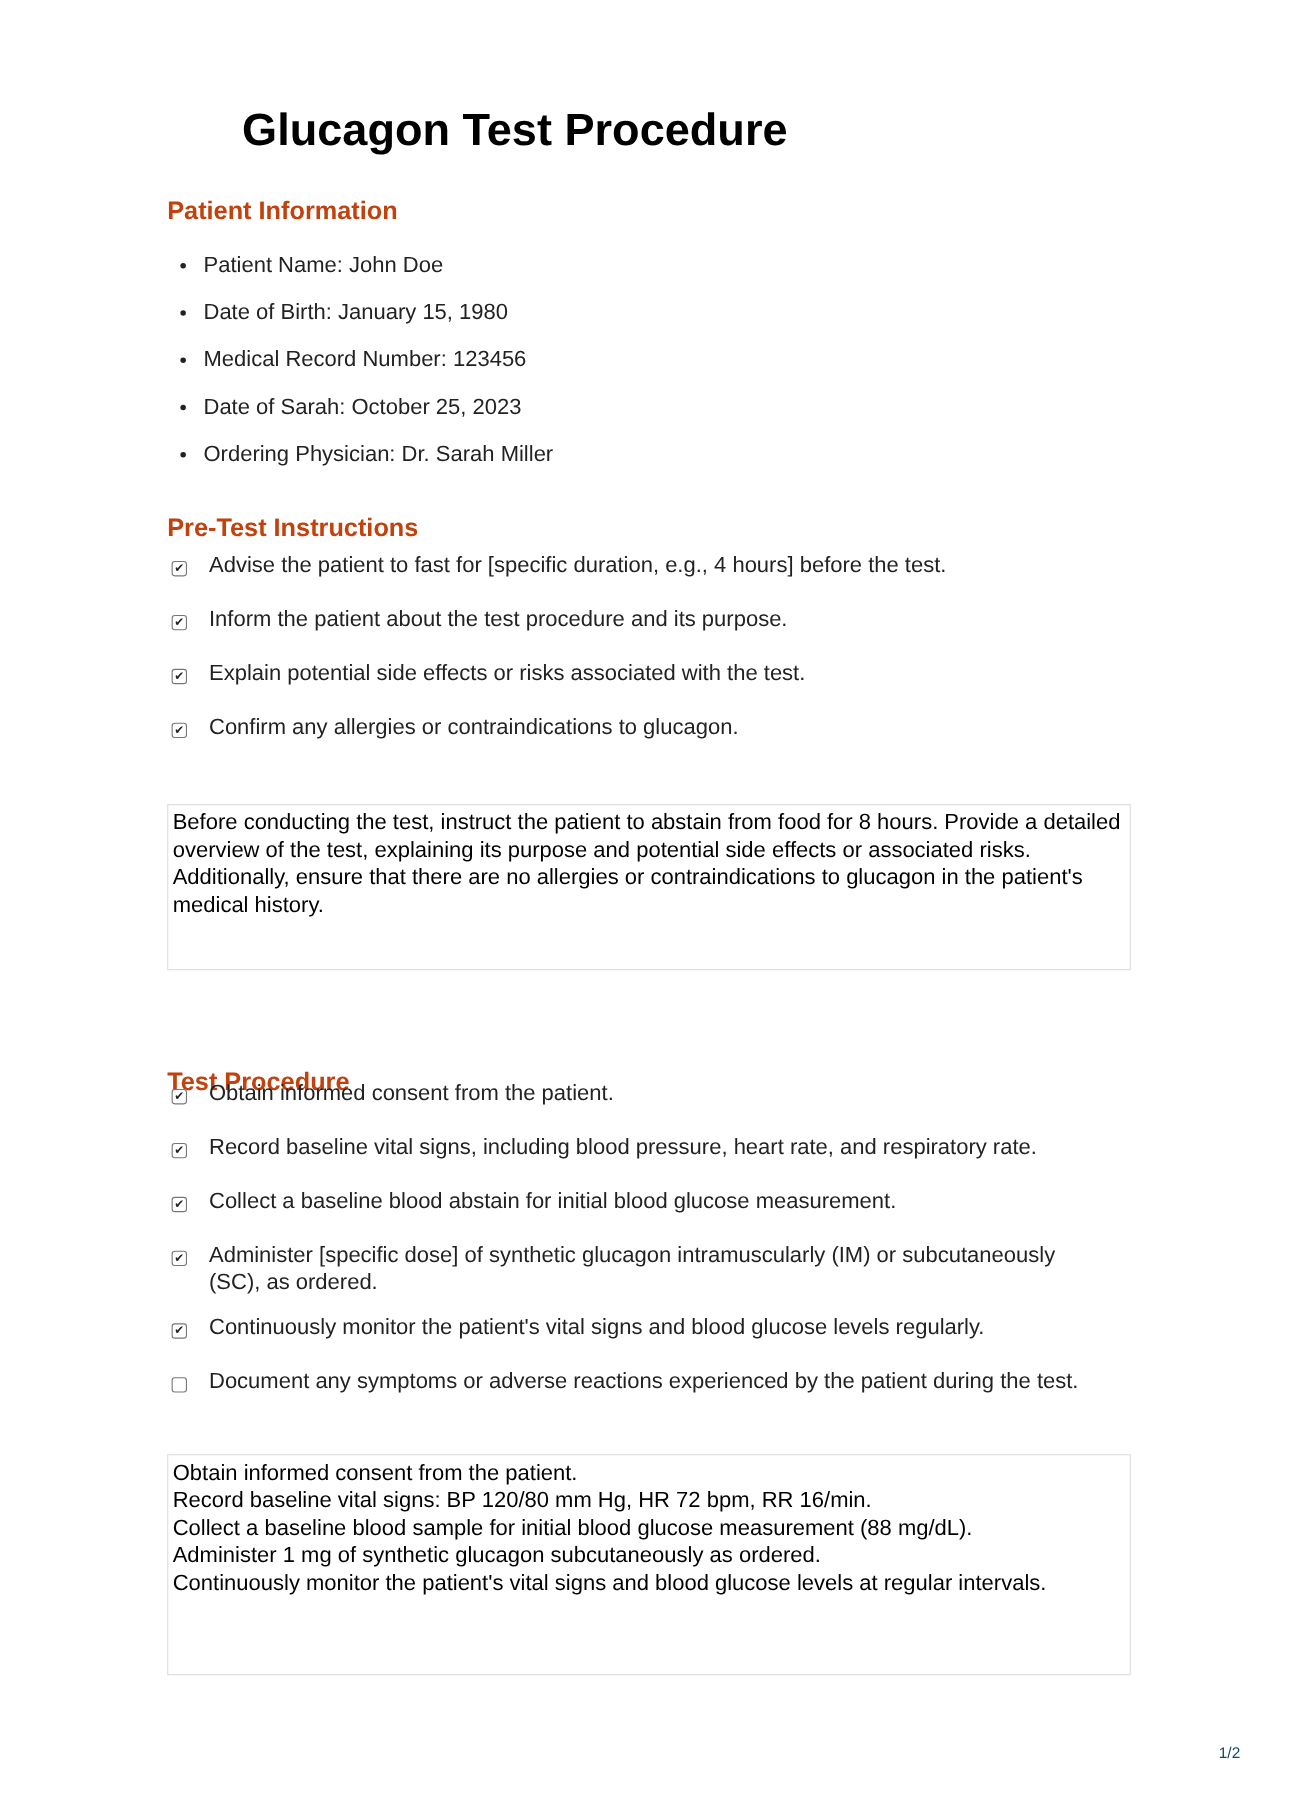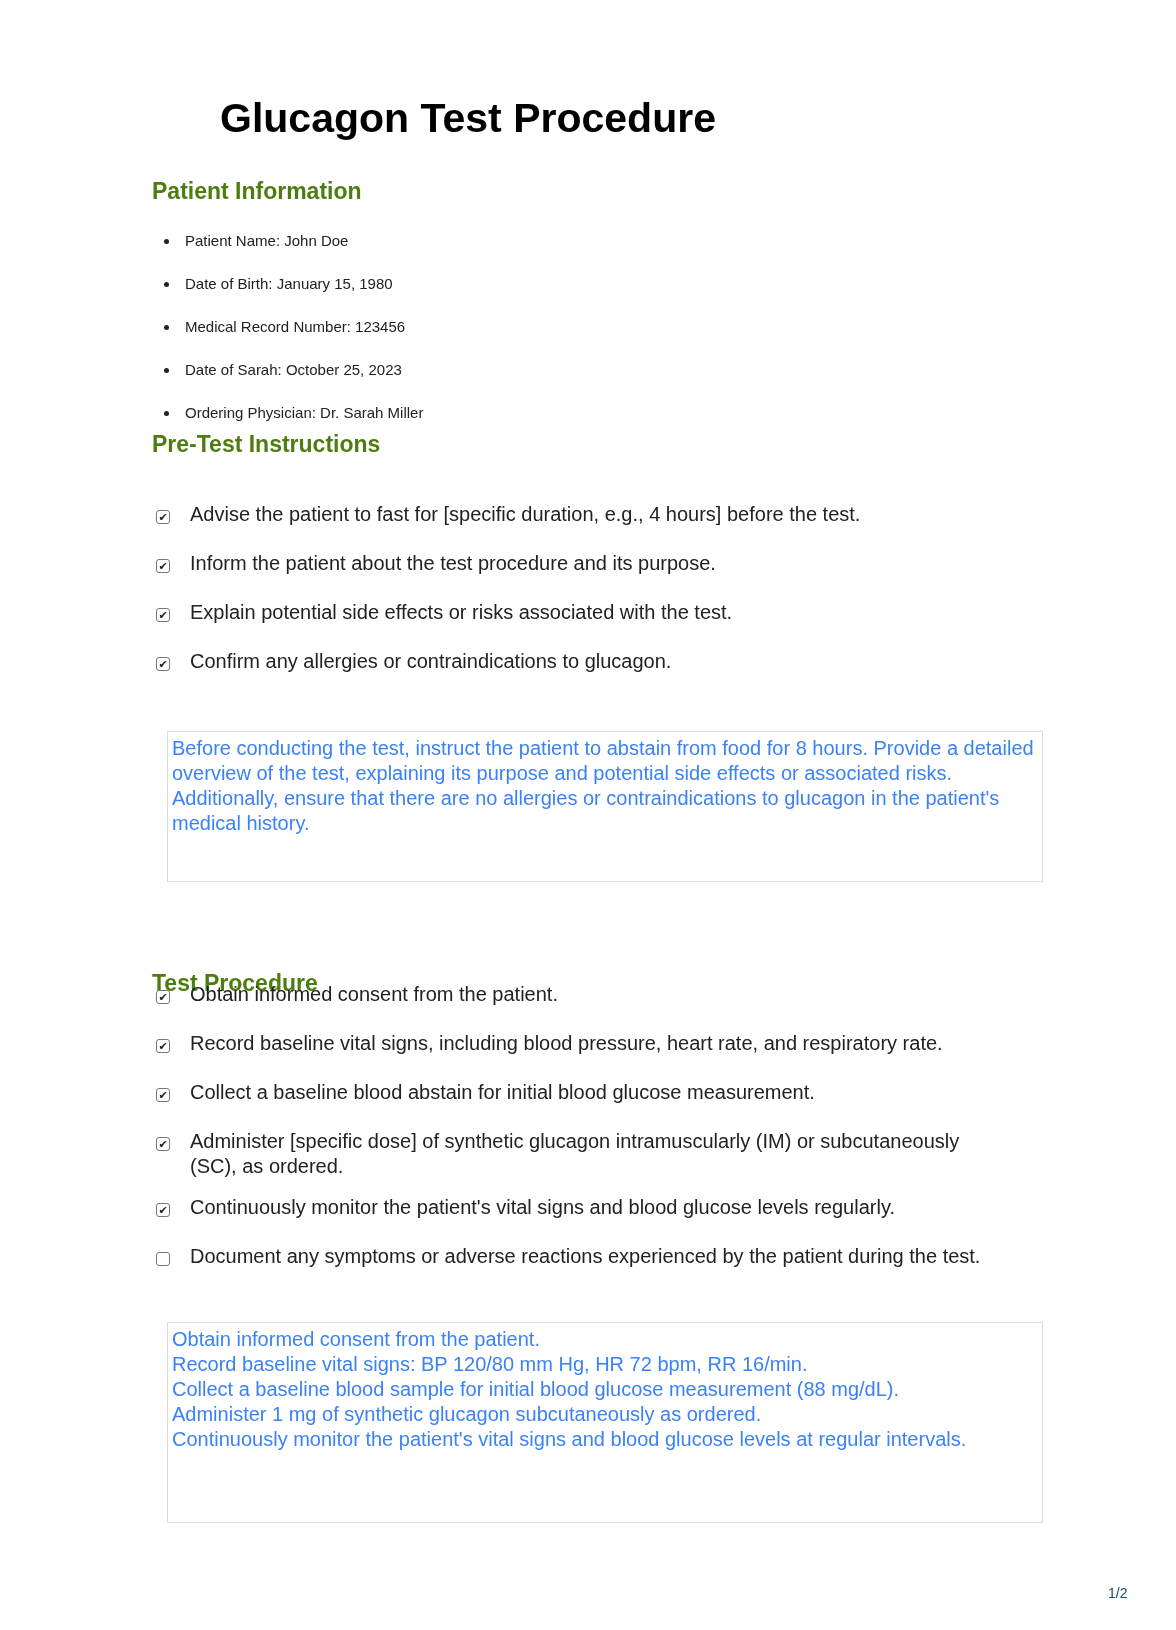--- a/index.html
+++ b/index.html
@@ -5,63 +5,63 @@
     html, body { margin: 0; padding: 0; background: #ffffff; }
     body {
       width: 1176px; height: 1630px; position: relative; overflow: hidden;
       font-family: "Liberation Sans", sans-serif; color: #1a1a1a;
     }
     .title {
       position: absolute; top: 95px; left: 0; width: 936px; text-align: center;
       font-size: 41px; font-weight: bold; color: #000; letter-spacing: 0px;
     }
     .h2 {
-      position: absolute; left: 152px; font-size: 23px; font-weight: bold; color: #4d7c0f;
+      position: absolute; left: 152px; font-size: 23px; font-weight: bold; color: #c2410c;
     }
     ul.bullets {
       position: absolute; left: 152px; top: 228px; margin: 0; padding: 0; list-style: none;
     }
     ul.bullets li {
-      position: relative; padding-left: 33px; font-size: 15px; height: 43px; line-height: 26px; color: #222;
+      position: relative; padding-left: 33px; font-size: 20px; height: 43px; line-height: 26px; color: #222;
     }
     ul.bullets li::before {
       content: ""; position: absolute; left: 12px; top: 11px; width: 5px; height: 5px;
       border-radius: 50%; background: #222;
     }
     .checklist { position: absolute; left: 156px; margin: 0; padding: 0; list-style: none; }
     .checklist li {
       position: relative; padding-left: 34px; font-size: 20px; line-height: 25px; color: #222;
     }
     .cb {
       position: absolute; left: 0; top: 8px; width: 14px; height: 14px;
       border: 1.5px solid #777; border-radius: 3px; box-sizing: border-box;
       font-size: 11px; line-height: 12px; text-align: center; color: #222;
     }
     .notes {
       position: absolute; left: 152px; width: 876px; box-sizing: border-box;
       border: 1px solid #dcdcdc; padding: 4px 4px; font-size: 20px; line-height: 25px;
-      color: #3b82f6; background: #fff; white-space: pre-line; margin-left: 15px;
+      color: #000000; background: #fff; white-space: pre-line;
     }
     .page-num { position: absolute; left: 1108px; top: 1585px; font-size: 14px; color: #0c4a6e; }
   </style>
 </head>
 <body>
 
 <div class="title">Glucagon Test Procedure</div>
 
 <div class="h2" style="top:178px;">Patient Information</div>
 <ul class="bullets">
   <li><span>Patient Name:</span> <span>John Doe</span></li>
   <li><span>Date of Birth:</span> <span>January 15, 1980</span></li>
   <li><span>Medical Record Number:</span> <span>123456</span></li>
   <li><span>Date of Sarah:</span> <span>October 25, 2023</span></li>
   <li><span>Ordering Physician:</span> <span>Dr. Sarah Miller</span></li>
 </ul>
 
-<div class="h2" style="top:431px;text-align:right;">Pre-Test Instructions</div>
+<div class="h2" style="top:466px;text-align:right;">Pre-Test Instructions</div>
 <ul class="checklist" id="pre-list" style="top:502px;">
   <li style="margin-bottom:24px;"><span class="cb">✔</span><span>Advise the patient to fast for [specific duration, e.g., 4 hours] before the test.</span></li>
   <li style="margin-bottom:24px;"><span class="cb">✔</span><span>Inform the patient about the test procedure and its purpose.</span></li>
   <li style="margin-bottom:24px;"><span class="cb">✔</span><span>Explain potential side effects or risks associated with the test.</span></li>
   <li><span class="cb">✔</span><span>Confirm any allergies or contraindications to glucagon.</span></li>
 </ul>
 
 <div class="notes" style="top:731px; height:151px;">Before conducting the test, instruct the patient to abstain from food for 8 hours. Provide a detailed overview of the test, explaining its purpose and potential side effects or associated risks. Additionally, ensure that there are no allergies or contraindications to glucagon in the patient's medical history.</div>
 
 <div class="h2" style="top:970px;">Test Procedure</div>

